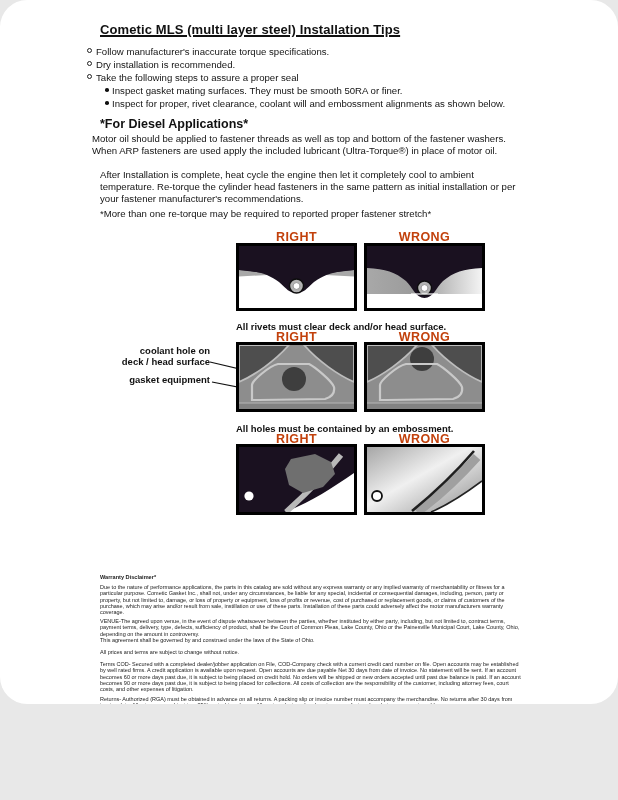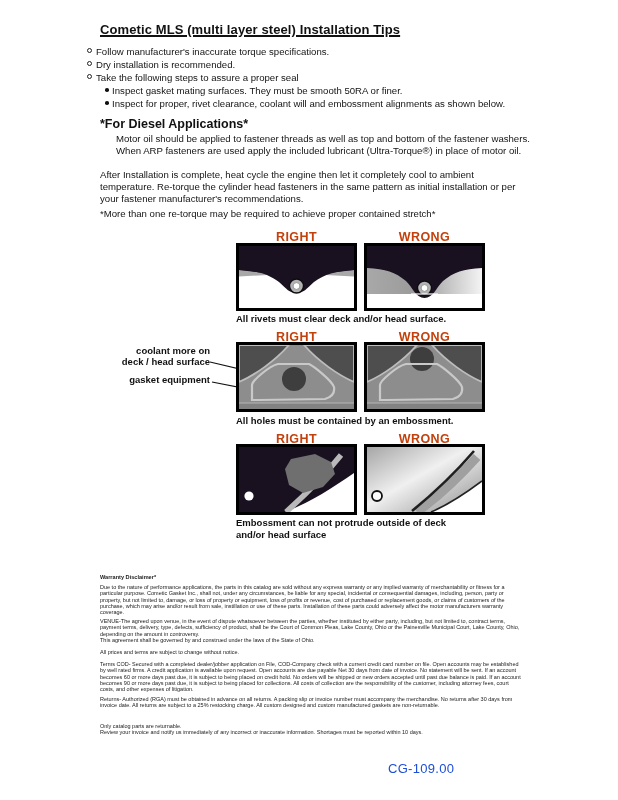--- a/index.html
+++ b/index.html
@@ -1,38 +1,38 @@
 <!DOCTYPE html>
 <html style="--diagram-dark: #1a1120; --deck-gray: #a8a8a8; --panel-gray: #8d8d8d; --hole-gray: #3e3e3e; --ink: #111111;"><head>
 <meta charset="utf-8">
 <style>
   html,body{margin:0;padding:0;background:#e8e8e8;}
   .page{
-    position:relative;width:618px;height:800px;background:#ffffff;
+    position:relative;width:618px;height:704px;background:#ffffff;
     font-family:"Liberation Sans","DejaVu Sans",sans-serif;color:#111;
-    overflow:hidden;margin:0 auto;
+    overflow:hidden;margin:0 auto;border-radius:27px;
   }
   .abs{position:absolute;}
   .title{
     font-size:13px;font-weight:bold;text-decoration:underline;
     text-decoration-thickness:1.5px;letter-spacing:.1px;
   }
   .body-txt{font-size:9.6px;line-height:12px;color:#141414;}
   .bullets{font-size:9.6px;line-height:13px;color:#141414;}
   .bullet-line{white-space:nowrap;}
   .marker-o{display:inline-block;width:3px;height:3px;border:1px solid #222;
     border-radius:50%;margin-right:4px;vertical-align:2px;}
   .marker-f{display:inline-block;width:3.6px;height:3.6px;background:#111;
     border-radius:50%;margin-right:3.5px;vertical-align:2px;}
   .sub{margin-left:18px;}
   .h2{font-size:12.5px;font-weight:bold;}
   .dg-header{width:121px;text-align:center;font-size:12.5px;font-weight:600;
     letter-spacing:.4px;color:#c2410c;}
   .panel{width:115px;border:3px solid #000;background:#fff;line-height:0;}
-  .caption{font-size:9.5px;font-weight:bold;line-height:12px;color:#111;}
+  .caption{font-size:9.5px;font-weight:bold;line-height:12px;color:#111;margin-top:8px;}
   .dg-label{font-size:9.5px;font-weight:bold;line-height:10.5px;text-align:right;color:#111;}
   .legal{font-size:5.5px;line-height:6.3px;color:#222;width:424px;}
   .legal-h{font-size:5.6px;font-weight:bold;color:#222;}
   .doc-code{font-size:13px;color:#1d4ed8;letter-spacing:.3px;}
   svg{display:block;}
 </style>
 </head>
 <body>
 
 <div class="page">
@@ -41,23 +41,23 @@
 
   <div class="abs bullets" style="left:87px;top:45px;">
     <div class="bullet-line"><span class="marker-o"></span><span>Follow manufacturer's inaccurate torque specifications.</span></div>
     <div class="bullet-line"><span class="marker-o"></span><span>Dry installation is recommended.</span></div>
     <div class="bullet-line"><span class="marker-o"></span><span>Take the following steps to assure a proper seal</span></div>
     <div class="bullet-line sub"><span class="marker-f"></span><span>Inspect gasket mating surfaces.  They must be smooth 50RA or finer.</span></div>
     <div class="bullet-line sub"><span class="marker-f"></span><span>Inspect for proper, rivet clearance, coolant will and embossment alignments as shown below.</span></div>
   </div>
 
   <div class="abs h2" style="left:100px;top:117px;">*For Diesel Applications*</div>
-  <div class="abs body-txt" style="left:116px;top:133px;width:426px;">Motor oil should be applied to fastener threads as well as top and bottom of the fastener washers. When ARP fasteners are used apply the included lubricant (Ultra-Torque®) in place of motor oil.</div>
+  <div class="abs body-txt" style="left:92px;top:133px;width:426px;">Motor oil should be applied to fastener threads as well as top and bottom of the fastener washers. When ARP fasteners are used apply the included lubricant (Ultra-Torque®) in place of motor oil.</div>
   <div class="abs body-txt" style="left:100px;top:169px;width:426px;">After Installation is complete, heat cycle the engine then let it completely cool to ambient temperature. Re-torque the cylinder head fasteners in the same pattern as initial installation or per your fastener manufacturer's recommendations.</div>
-  <div class="abs body-txt" style="left:100px;top:208px;width:440px;">*More than one re-torque may be required to achieve proper contained stretch*</div>
+  <div class="abs body-txt" style="left:100px;top:208px;width:440px;">*More than one re-torque may be required to reported proper fastener stretch*</div>
 
   <div class="abs dg-header" style="left:236px;top:230px;">RIGHT</div>
   <div class="abs dg-header" style="left:364px;top:230px;">WRONG</div>
 
   <div class="abs panel" style="left:236px;top:243px;">
     <svg width="115" height="62" viewBox="0 0 115 62">
       <rect x="0" y="0" width="115" height="62" fill="#1a1120"></rect>
       <rect x="0" y="28" width="115" height="34" fill="#ffffff"></rect>
       <polygon points="0,24 38,28.5 0,30.5" fill="#a8a8a8"></polygon>
       <polygon points="115,24 77,28.5 115,30.5" fill="#a8a8a8"></polygon>
@@ -85,21 +85,21 @@
       <path d="M44,48 H71" stroke="#ffffff" stroke-width="1.2"></path>
     </svg>
   </div>
 
   <div class="abs caption" style="left:236px;top:313px;width:260px;">All rivets must clear deck and/or head surface.</div>
 
   <div class="abs dg-header" style="left:236px;top:330px;">RIGHT</div>
   <div class="abs dg-header" style="left:364px;top:330px;">WRONG</div>
 
   <div class="abs dg-label" style="left:88px;top:346px;width:122px;">
-    <div>coolant more on</div>
+    <div>coolant hole on</div>
     <div>deck / head surface</div>
   </div>
   <div class="abs dg-label" style="left:88px;top:375px;width:122px;">gasket equipment</div>
 
   <svg class="abs" style="left:205px;top:355px;" width="90" height="45" viewBox="0 0 90 45">
     <line x1="5" y1="7" x2="77" y2="24" stroke="#111" stroke-width="1.2"></line>
     <line x1="7" y1="27" x2="58" y2="37" stroke="#111" stroke-width="1.2"></line>
   </svg>
 
   <div class="abs panel" style="left:236px;top:342px;">
@@ -152,24 +152,20 @@
       </defs>
       <rect x="0" y="0" width="115" height="65" fill="url(#bandGrad)"></rect>
       <path d="M110,10 C92,30 71,50 50,65" fill="none" stroke="#a0a0a0" stroke-width="9"></path>
       <path d="M107,4 C89,25 67,46 45,64" fill="none" stroke="#1f1f1f" stroke-width="2.6"></path>
       <path d="M115,34 C99,46 81,58 64,65 L115,65 Z" fill="#ffffff"></path>
       <path d="M115,34 C99,46 81,58 64,65" fill="none" stroke="#222" stroke-width="1.6"></path>
       <circle cx="10" cy="49" r="5" fill="#ffffff" stroke="#111" stroke-width="1.8"></circle>
     </svg>
   </div>
 
-  <div class="abs caption" style="left:236px;top:517px;width:270px;">
-    <div>Embossment can not protrude outside of deck</div>
-    <div>and/or head surface</div>
-  </div>
 
   <div class="abs legal-h" style="left:100px;top:574px;">Warranty Disclaimer*</div>
   <div class="abs legal" style="left:100px;top:584px;">Due to the nature of performance applications, the parts in this catalog are sold without any express warranty or any implied warranty of merchantability or fitness for a particular purpose.  Cometic Gasket Inc., shall not, under any circumstances, be liable for any special, incidental or consequential damages, including, person, party or property, but not limited to, damage, or loss of property or equipment, loss of profits or revenue, cost of purchased or replacement goods, or claims of customers of the purchase, which may arise and/or result from sale, instillation or use of these parts.  Installation of these parts could adversely affect the motor manufacturers warranty coverage.</div>
   <div class="abs legal" style="left:100px;top:618px;">
     <div>VENUE-The agreed upon venue, in the event of dispute whatsoever between the parties, whether instituted by either party, including, but not limited to, contract terms, payment terms, delivery, type, defects, sufficiency of product, shall be the Court of Common Pleas, Lake County, Ohio or the Painesville Municipal Court, Lake County, Ohio, depending on the amount in controversy.</div>
     <div>This agreement shall be governed by and construed under the laws of the State of Ohio.</div>
   </div>
   <div class="abs legal" style="left:100px;top:649px;">All prices and terms are subject to change without notice.</div>
   <div class="abs legal" style="left:100px;top:661px;">Terms COD- Secured with a completed dealer/jobber application on File, COD-Company check with a current credit card number on file.  Open accounts may be established by well rated firms.  A credit application is available upon request.  Open accounts are due payable Net 30 days from date of invoice.  No statement will be sent.  If an account becomes 60 or more days past due, it is subject to being placed on credit hold.  No orders will be shipped or new orders accepted until past due balance is paid.  If an account becomes 90 or more days past due, it is subject to being placed for collections.  All costs of collection are the responsibility of the customer, including attorney fees, court costs, and other expenses of litigation.</div>
   <div class="abs legal" style="left:100px;top:696px;">Returns- Authorized (RGA) must be obtained in advance on all returns.  A packing slip or invoice number must accompany the merchandise.  No returns after 30 days from invoice date.  All returns are subject to a 25% restocking charge.  All custom designed and custom manufactured gaskets are non-returnable.</div>

